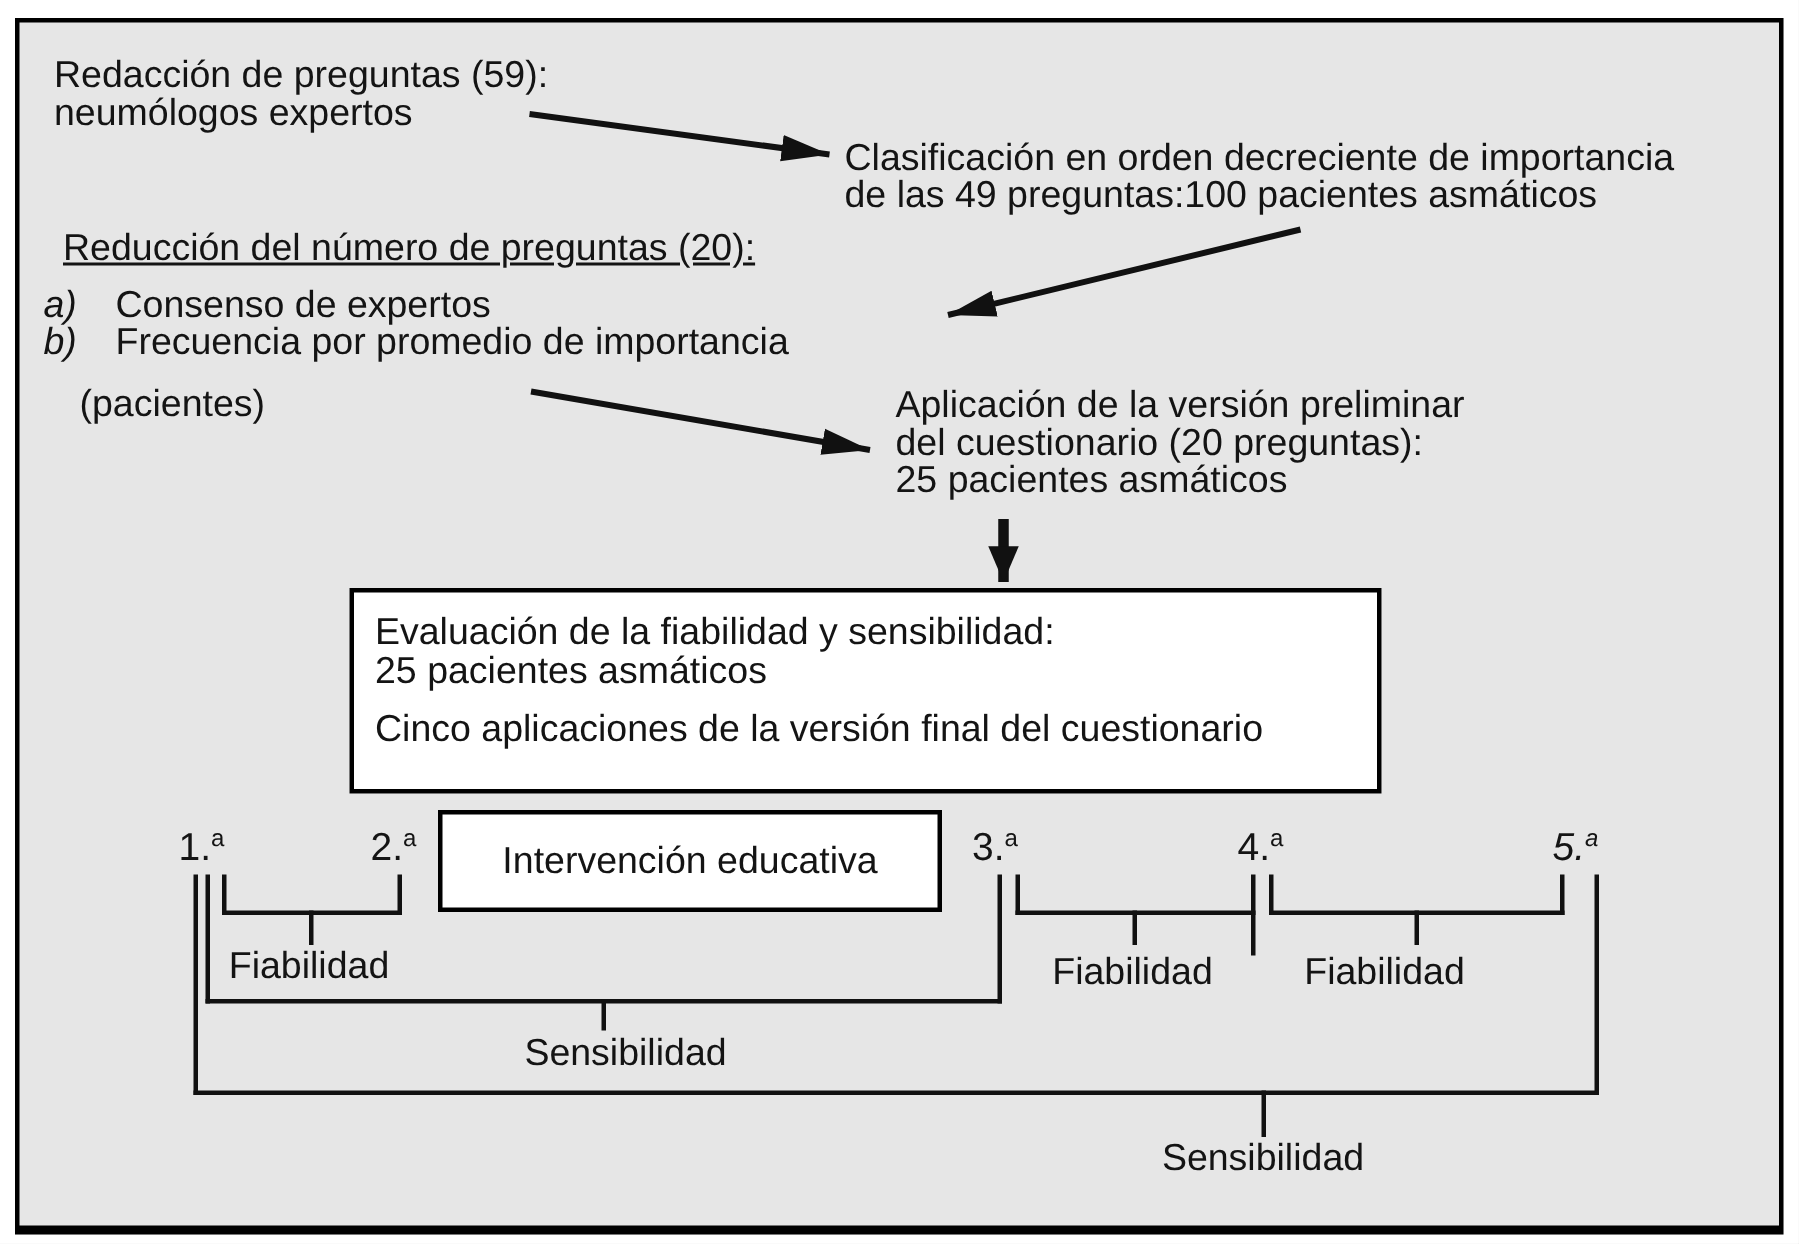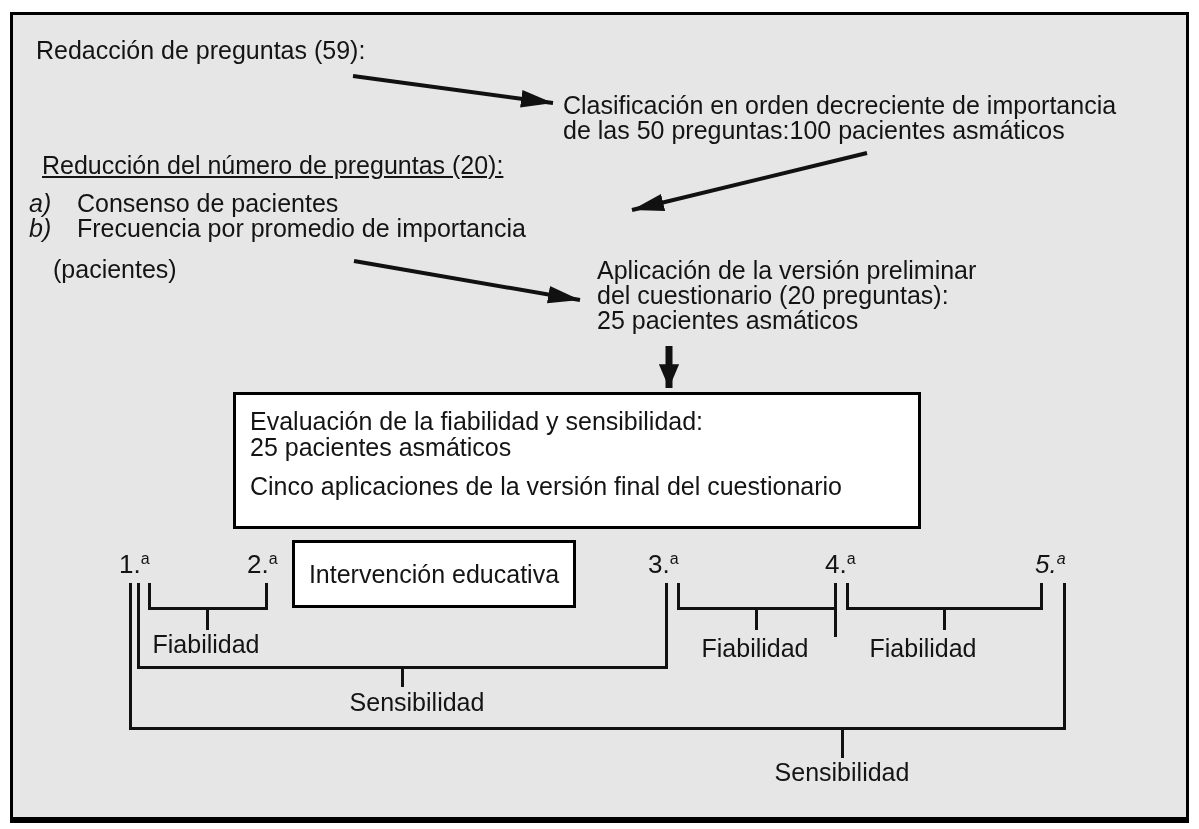--- a/index.html
+++ b/index.html
@@ -48,41 +48,42 @@
         <path d="M0,0 L3.4,1.45 L0,2.9 Z" fill="#111"></path>
       </marker>
     </defs>
     <line x1="353" y1="76" x2="553" y2="103" stroke="#111" stroke-width="4" marker-end="url(#ah)"></line>
     <line x1="867" y1="153" x2="632" y2="210" stroke="#111" stroke-width="4" marker-end="url(#ah)"></line>
     <line x1="354" y1="261" x2="580" y2="300" stroke="#111" stroke-width="4" marker-end="url(#ah)"></line>
     <line x1="669" y1="346" x2="669" y2="388" stroke="#111" stroke-width="7" marker-end="url(#ah2)"></line>
   </svg>
 
   <div class="txt" style="left:36px;top:38px;">Redacción de preguntas (59):</div>
+  <div class="txt" style="left:36px;top:63px;">neumólogos expertos</div>
 
   <div class="txt" style="left:563px;top:93px;">Clasificación en orden decreciente de importancia</div>
-  <div class="txt" style="left:563px;top:118px;">de las 50 preguntas:100 pacientes asmáticos</div>
+  <div class="txt" style="left:563px;top:118px;">de las 49 preguntas:100 pacientes asmáticos</div>
 
   <div class="txt" style="left:42px;top:153px;text-decoration:underline;">Reducción del número de preguntas (20):</div>
   <div class="txt it" style="left:29px;top:191px;">a)</div>
-  <div class="txt" style="left:77px;top:191px;">Consenso de pacientes</div>
+  <div class="txt" style="left:77px;top:191px;">Consenso de expertos</div>
   <div class="txt it" style="left:29px;top:216px;">b)</div>
   <div class="txt" style="left:77px;top:216px;">Frecuencia por promedio de importancia</div>
   <div class="txt" style="left:53px;top:257px;text-align:right;">(pacientes)</div>
 
   <div class="txt" style="left:597px;top:258px;">Aplicación de la versión preliminar</div>
   <div class="txt" style="left:597px;top:283px;">del cuestionario (20 preguntas):</div>
   <div class="txt" style="left:597px;top:308px;">25 pacientes asmáticos</div>
 
   <div class="box" style="left:233px;top:392px;width:688px;height:137px;"></div>
   <div class="txt" style="left:250px;top:409px;text-align:center;">Evaluación de la fiabilidad y sensibilidad:</div>
   <div class="txt" style="left:250px;top:435px;">25 pacientes asmáticos</div>
   <div class="txt" style="left:250px;top:474px;">Cinco aplicaciones de la versión final del cuestionario</div>
 
-  <div class="box" style="left:292px;top:540px;width:284px;height:68px;display:flex;align-items:center;justify-content:center;">
+  <div class="box" style="left:292px;top:540px;width:336px;height:68px;display:flex;align-items:center;justify-content:center;">
     <span class="txt" style="position:static;">Intervención educativa</span>
   </div>
 
   <div class="num" style="left:119px;top:551px;"><span>1.</span><sup>a</sup></div>
   <div class="num" style="left:247px;top:551px;"><span>2.</span><sup>a</sup></div>
   <div class="num" style="left:648px;top:551px;"><span>3.</span><sup>a</sup></div>
   <div class="num" style="left:825px;top:551px;"><span>4.</span><sup>a</sup></div>
   <div class="num" style="left:1035px;top:551px;font-style:italic;"><span>5.</span><sup>a</sup></div>
 
   <div class="bracket br-lrb" style="left:148px;top:583px;width:120px;height:27px;"></div>

